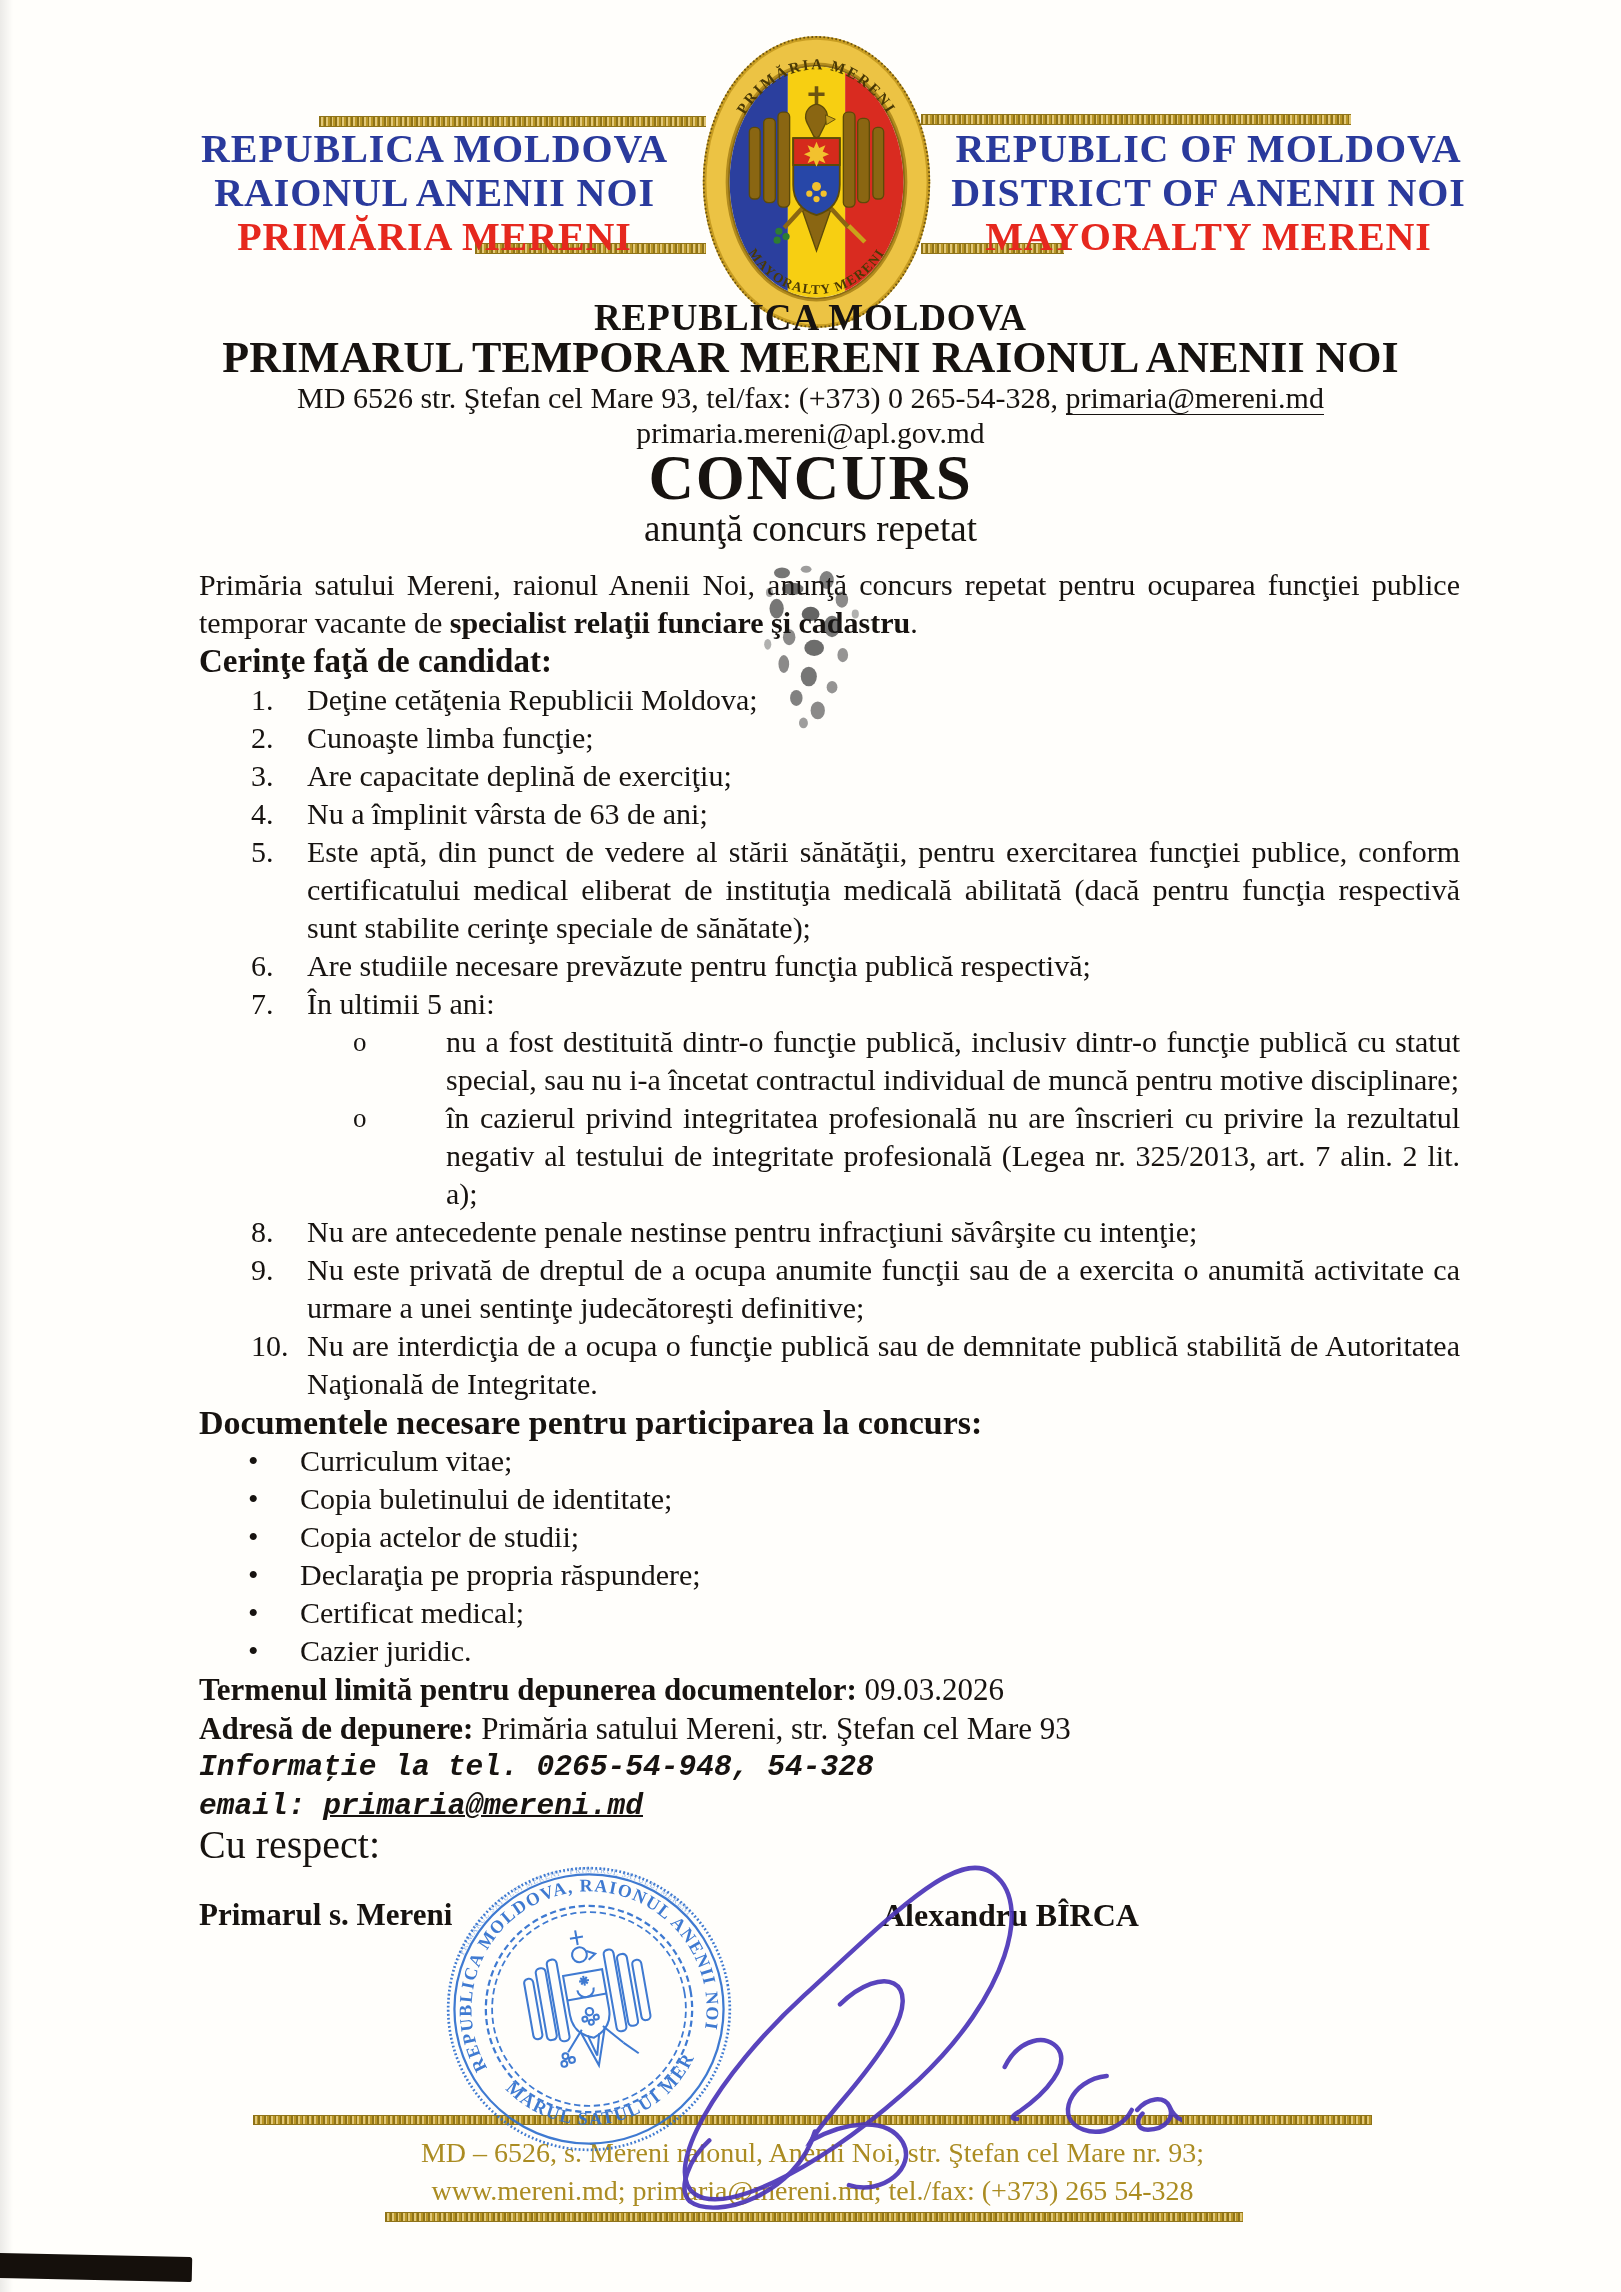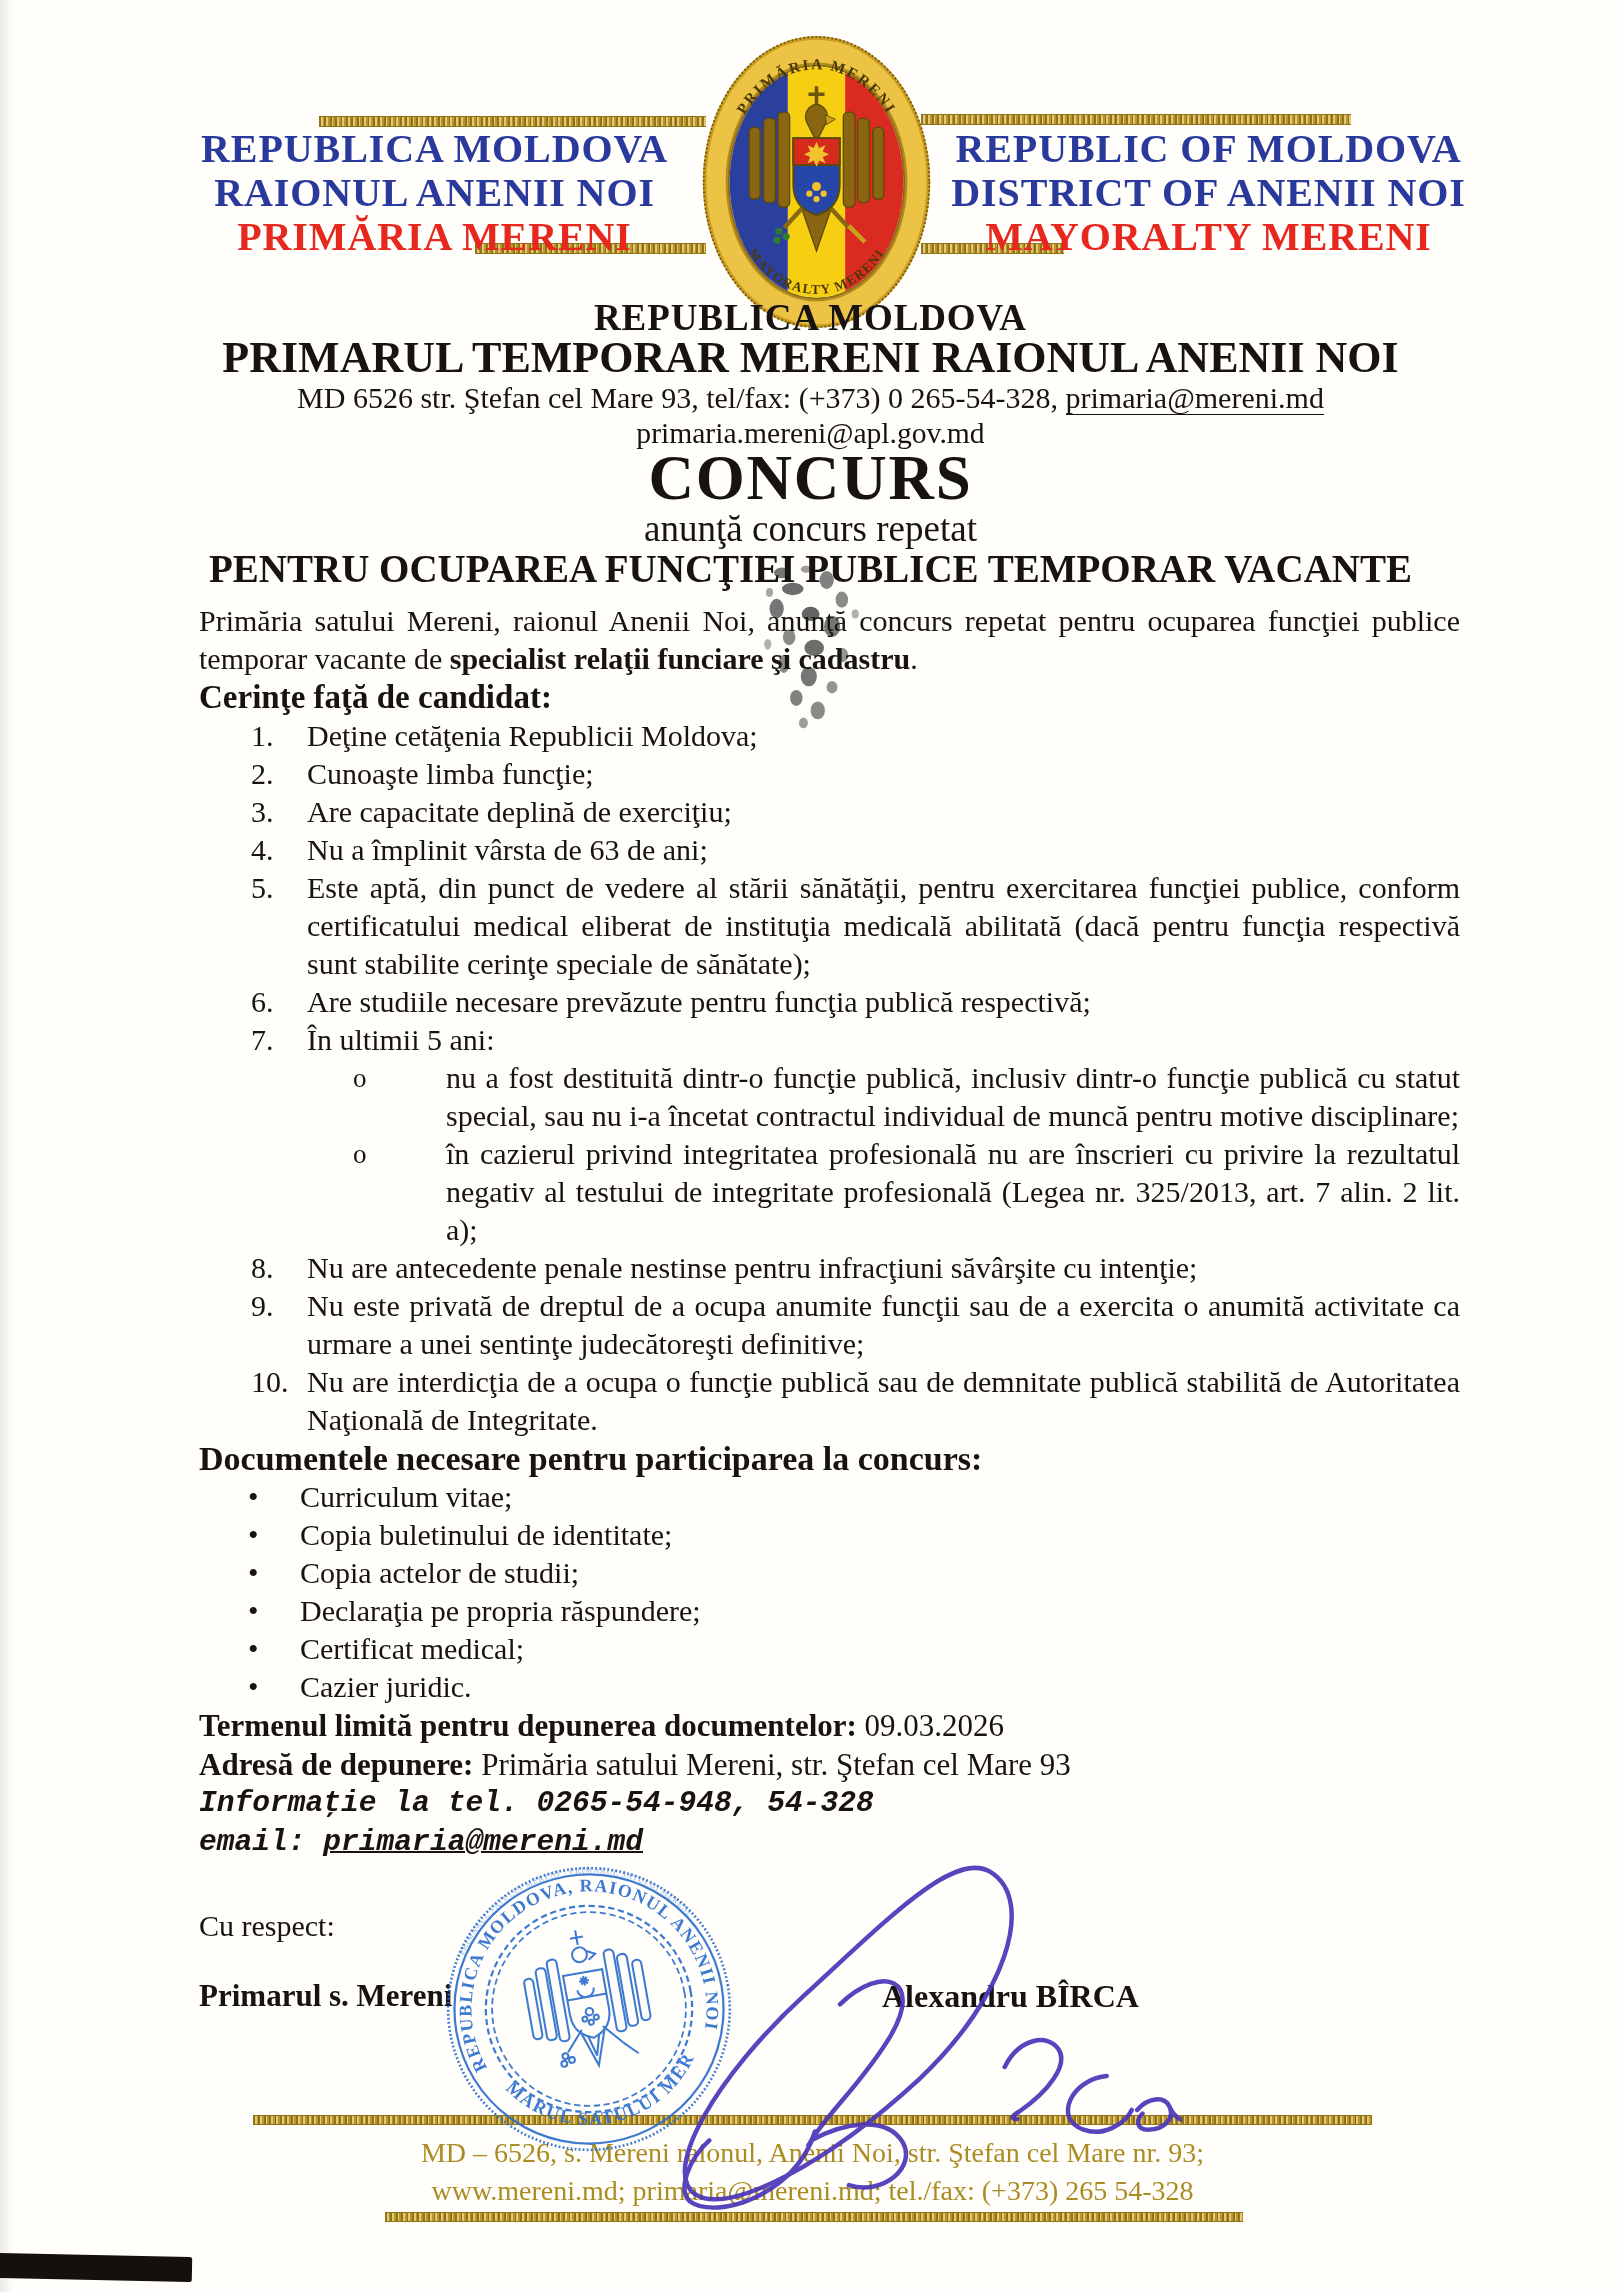--- a/index.html
+++ b/index.html
@@ -52,21 +52,21 @@
   .subli{display:flex;padding-left:102px;}
   .subli::before{content:"o";flex:0 0 50px;font-size:27px;}
   .subli .txt{flex:1;text-align:justify;margin-left:43px;}
   .ul{padding-left:49px;}
   .bi{display:flex;}
   .bi::before{content:"\2022";flex:0 0 52px;}
   .kv{font-size:31px;line-height:39px;}
   .kv .lbl{font-weight:bold;}
   .it{font-style:italic;font-weight:bold;font-size:29.6px;line-height:39px;font-family:Liberation Mono, monospace;}
   .email-u{text-decoration:underline;text-decoration-thickness:1.8px;}
-  .closing{margin-top:45px;font-size:30px;}
+  .closing{font-size:40px;}
   .sig-row{position:relative;margin-top:32px;height:54px;}
   .sig-role{position:absolute;left:0;top:0;font-size:31px;font-weight:bold;}
   .sig-name{position:absolute;left:683px;top:0;font-size:32px;font-weight:bold;}
 
   
   .stamp{position:absolute;left:441px;top:1861px;z-index:4;opacity:.92;}
   .signature{position:absolute;left:421px;top:1845px;z-index:5;}
   .smudge{position:absolute;left:757px;top:562px;z-index:4;opacity:.85;}
 
   
@@ -153,21 +153,20 @@
     </g>
   </svg>
 
   <div class="content">
     <div class="cline c-country">REPUBLICA MOLDOVA</div>
     <div class="cline c-office">PRIMARUL TEMPORAR MERENI RAIONUL ANENII NOI</div>
     <div class="cline c-addr"><span>MD 6526 str. Ştefan cel Mare 93, tel/fax: (+373) 0 265-54-328, </span><span class="u-link">primaria@mereni.md</span></div>
     <div class="cline c-apl">primaria.mereni@apl.gov.md</div>
     <div class="cline c-title">CONCURS</div>
     <div class="cline c-sub1">anunţă concurs repetat</div>
-    <div class="cline c-sub2">PENTRU OCUPAREA FUNCŢIEI PUBLICE TEMPORAR VACANTE</div>
 
     <div class="doc">
       <p class="intro" style="margin:15px 0 0 0;"><span>Primăria satului Mereni, raionul Anenii Noi, anunţă concurs repetat pentru ocuparea funcţiei publice temporar vacante de </span><b>specialist relaţii funciare şi cadastru</b><span>.</span></p>
 
       <div class="h1">Cerinţe faţă de candidat:</div>
       <div class="ol">
         <div class="li">
             <span class="num">1.</span>
             <span class="txt">Deţine cetăţenia Republicii Moldova;</span>
           </div>

